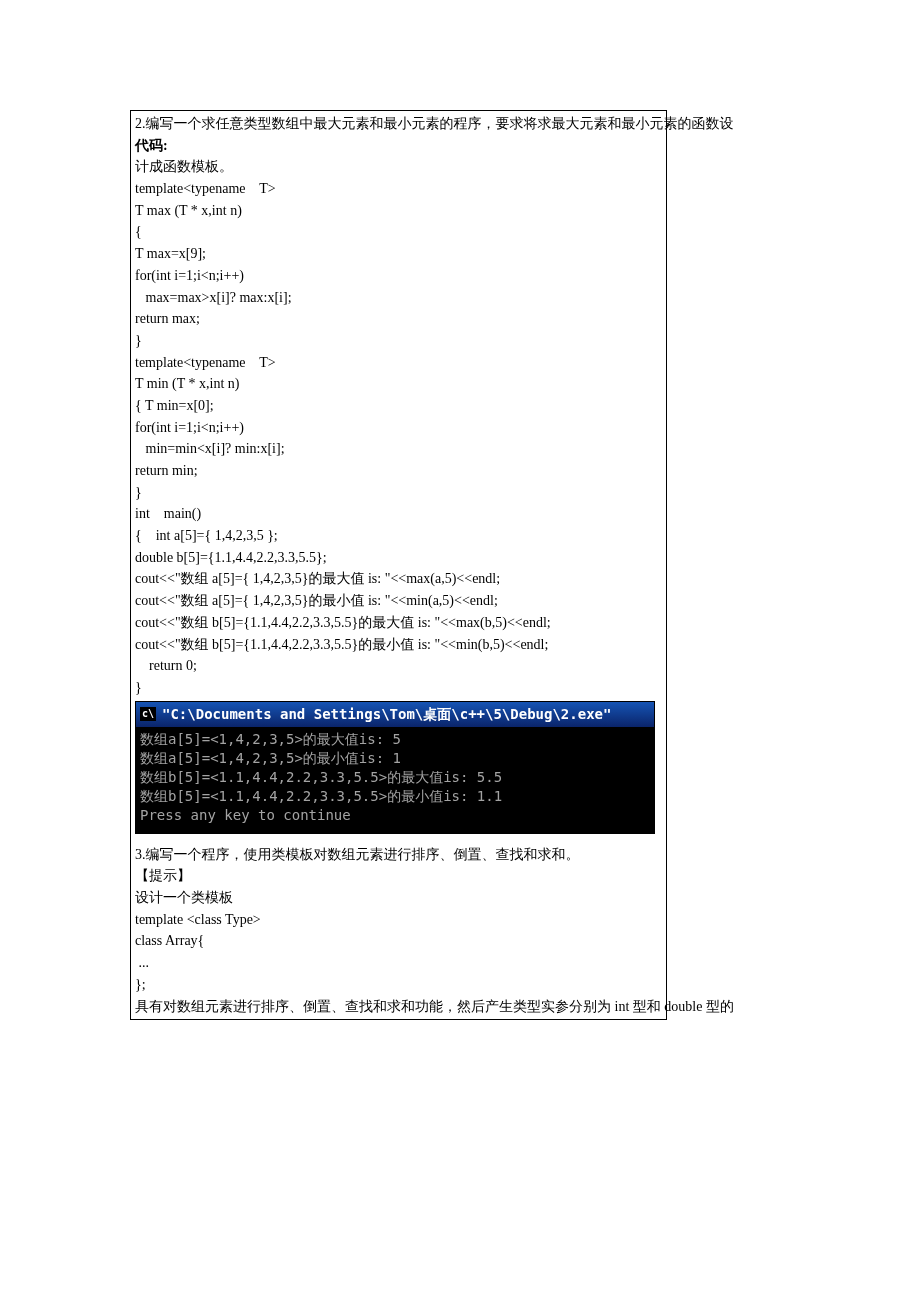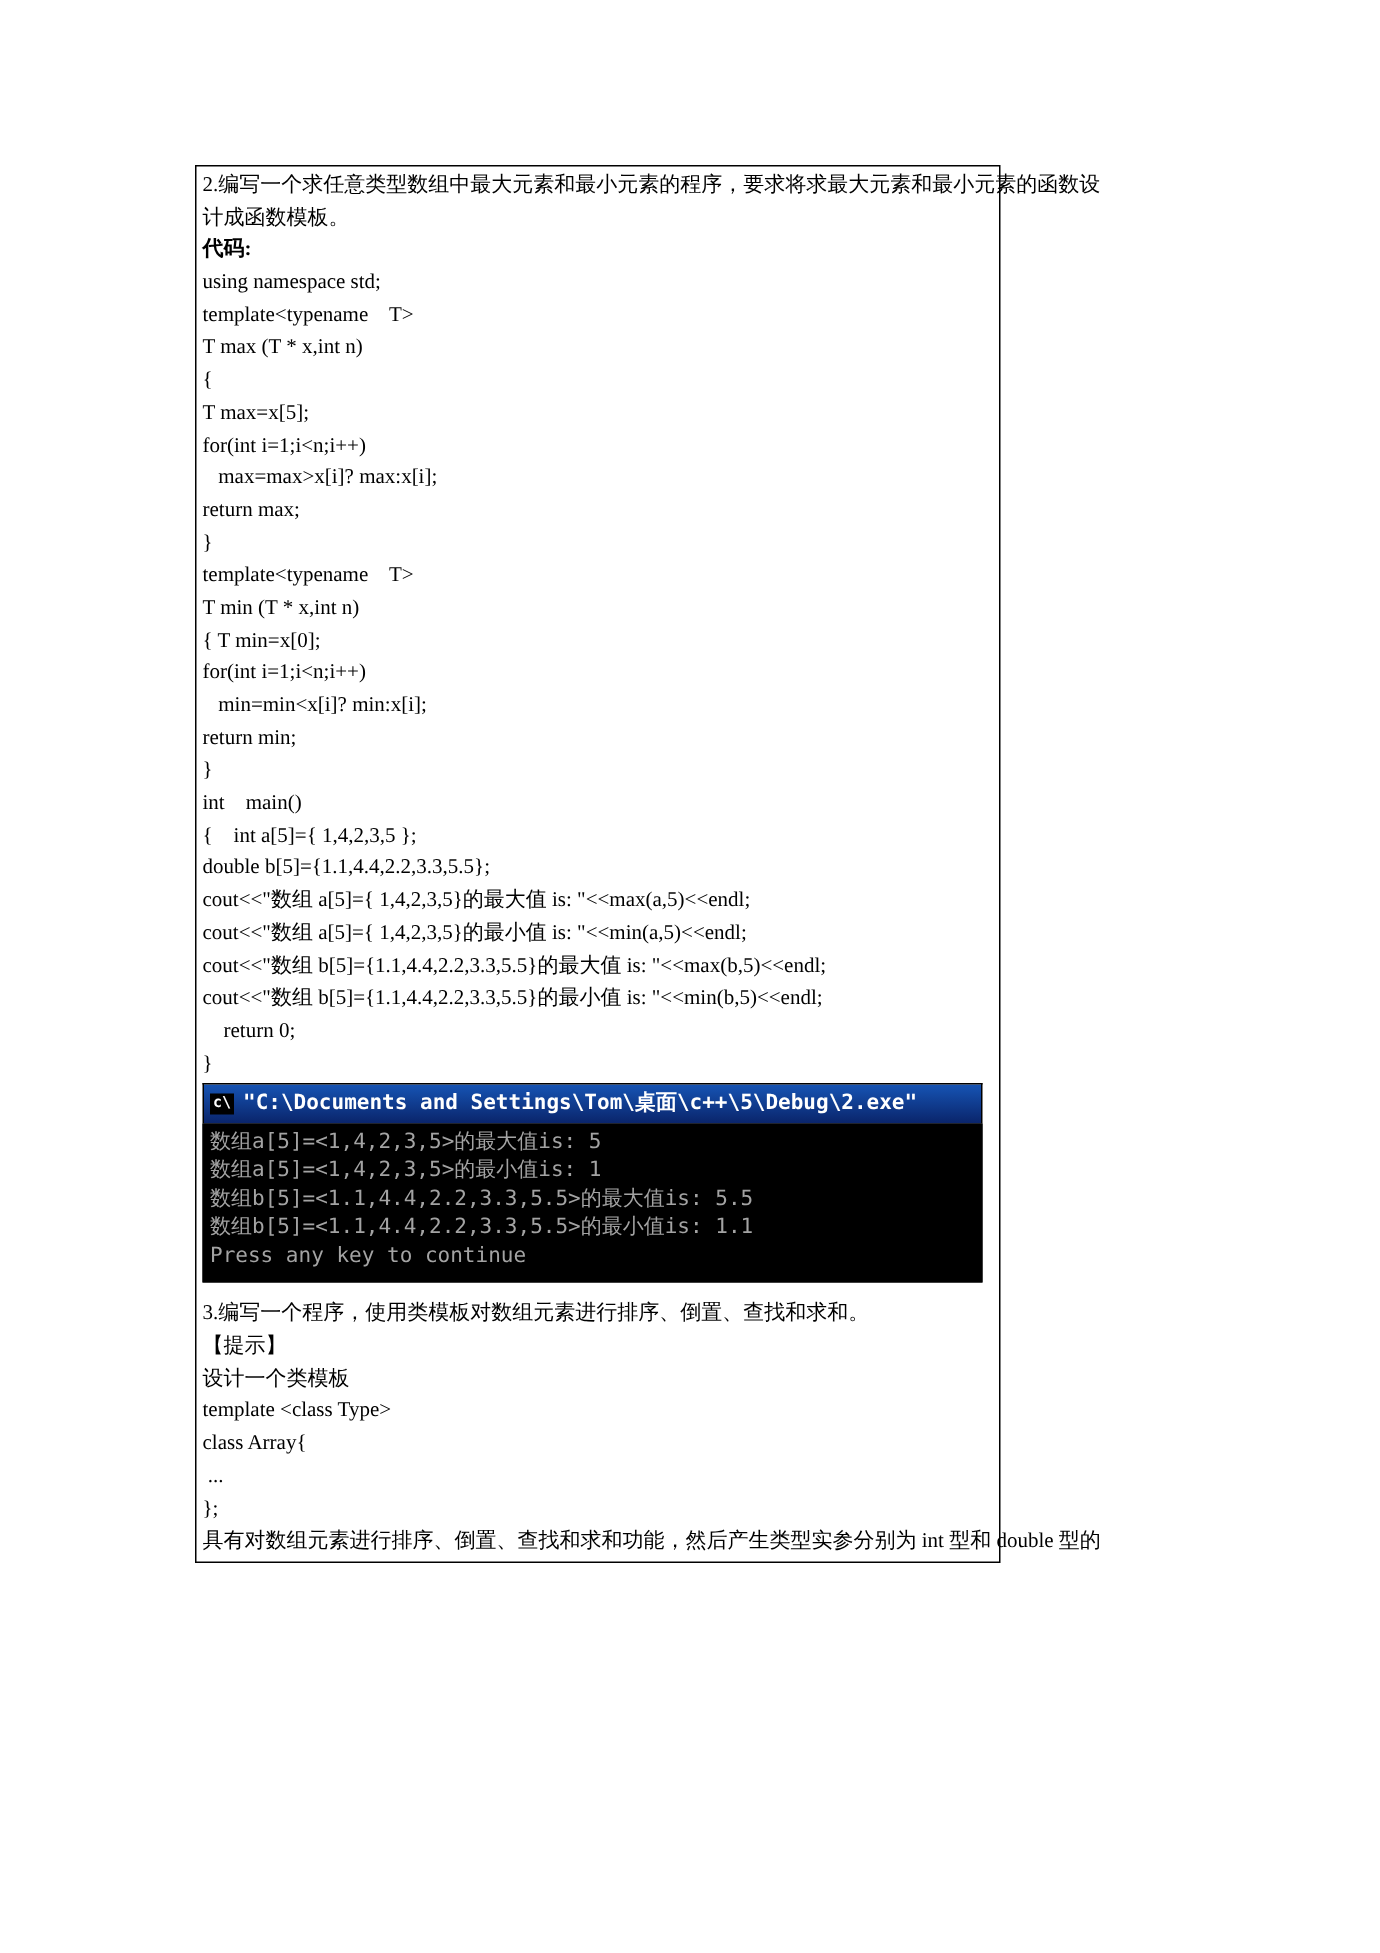--- a/index.html
+++ b/index.html
@@ -70,29 +70,28 @@
   }
 </style>
 </head>
 <body>
 
 <div class="page">
   <div class="outer-box">
     <div class="content">
 
       <div class="line">2.编写一个求任意类型数组中最大元素和最小元素的程序，要求将求最大元素和最小元素的函数设</div>
+      <div class="line bold">代码:</div>
       <div class="line">计成函数模板。</div>
-      <div class="line bold">代码:</div>
 
       <div id="code-block">
-          <div class="line">using namespace std;</div>
           <div class="line">template&lt;typename    T&gt;</div>
           <div class="line">T max (T * x,int n)</div>
           <div class="line">{</div>
-          <div class="line">T max=x[5];</div>
+          <div class="line">T max=x[9];</div>
           <div class="line">for(int i=1;i&lt;n;i++)</div>
           <div class="line">   max=max&gt;x[i]? max:x[i];</div>
           <div class="line">return max;</div>
           <div class="line">}</div>
           <div class="line">template&lt;typename    T&gt;</div>
           <div class="line">T min (T * x,int n)</div>
           <div class="line">{ T min=x[0];</div>
           <div class="line">for(int i=1;i&lt;n;i++)</div>
           <div class="line">   min=min&lt;x[i]? min:x[i];</div>
           <div class="line">return min;</div>

